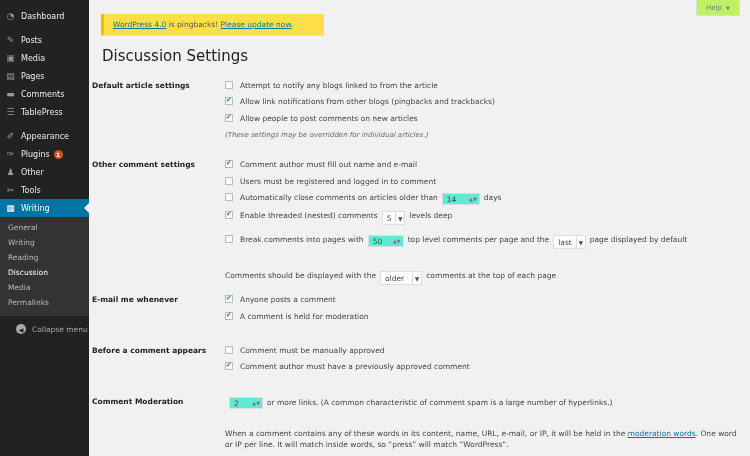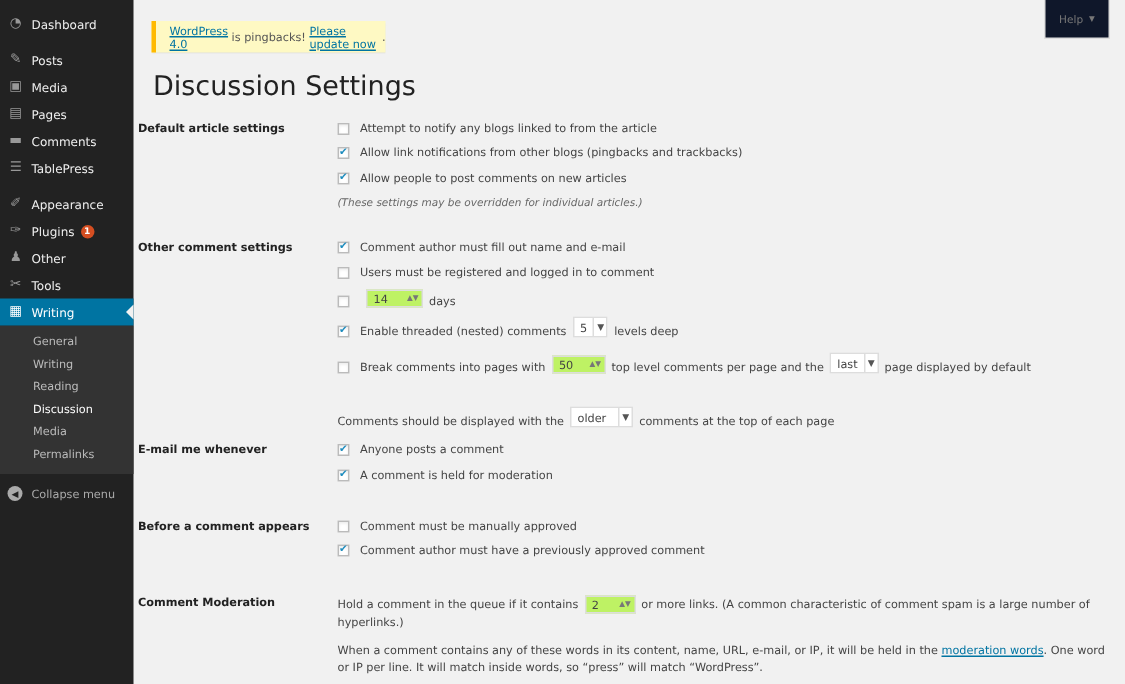--- a/index.html
+++ b/index.html
@@ -7,34 +7,34 @@
 body{background:#f1f1f1;font-family:"DejaVu Sans","Liberation Sans",sans-serif;font-size:8px;color:#444;position:relative}
 #sidebar{position:absolute;left:0;top:0;width:89px;height:456px;background:#222}
 .menu-item{position:relative;height:18px;display:flex;align-items:center;padding-left:5px;color:#eee;font-size:8px;cursor:pointer}
 .menu-item .ico{width:11px;height:11px;margin-right:5px;display:inline-flex;align-items:center;justify-content:center;color:#999;font-size:9px}
 .menu-item.active{background:#0074a2;color:#fff}
 .menu-item.active .ico{color:#fff}
 .menu-item.active::after{content:"";position:absolute;right:0;top:4px;border-right:5px solid #f1f1f1;border-top:5px solid transparent;border-bottom:5px solid transparent}
 .sep{height:6px}
 .badge{display:inline-block;background:#d54e21;color:#fff;border-radius:6px;font-size:6px;font-weight:bold;min-width:9px;height:9px;line-height:9px;text-align:center;margin-left:4px}
 .submenu{background:#333;padding:3px 0 6px}
-.sub-item{height:15px;line-height:15px;padding-left:22px;color:#bbb;font-size:7.5px;cursor:pointer}
+.sub-item{height:15px;line-height:15px;padding-left:8px;color:#bbb;font-size:7.5px;cursor:pointer}
 .sub-item.current{color:#fff;font-weight:normal}
-.collapse{display:flex;align-items:center;height:18px;padding-left:5px;color:#aaa;font-size:7.5px;margin-top:4px;cursor:pointer}
+.collapse{display:flex;align-items:center;height:18px;padding-left:16px;color:#aaa;font-size:7.5px;margin-top:4px;cursor:pointer}
 .collapse .ico{width:10px;height:10px;border-radius:50%;background:#aaa;color:#222;display:inline-flex;align-items:center;justify-content:center;font-size:6px;margin-right:6px}
-#help{position:absolute;left:696px;top:0;width:44px;height:26px;background:#0f172a;border:1px solid #ddd;border-top:none;font-size:7px;color:#777;display:flex;align-items:center;justify-content:center;cursor:pointer}
+#help{position:absolute;left:696px;top:0;width:44px;height:16px;background:#bef264;border:1px solid #ddd;border-top:none;font-size:7px;color:#777;display:flex;align-items:center;justify-content:center;cursor:pointer}
 #help .car{font-size:5px;margin-left:4px}
-#notice{position:absolute;left:101px;top:14px;width:156px;height:21px;background:#fef9c3;border-left:3px solid #ffba00;box-shadow:0 1px 1px rgba(0,0,0,.08);font-size:7.5px;display:flex;align-items:center;padding-left:9px;color:#555}
+#notice{position:absolute;left:101px;top:14px;width:223px;height:21px;background:#fde047;border-left:3px solid #ffba00;box-shadow:0 1px 1px rgba(0,0,0,.08);font-size:7.5px;display:flex;align-items:center;padding-left:9px;color:#555}
 a,.link{color:#0074a2;text-decoration:underline;cursor:pointer}
-#title{position:absolute;left:102px;top:47px;font-size:18px;color:#222;font-weight:normal}
+#title{position:absolute;left:102px;top:47px;font-size:15px;color:#222;font-weight:normal}
 .lbl{position:absolute;left:92px;font-size:7.5px;font-weight:bold;color:#222}
-.row{position:absolute;left:225px;display:flex;align-items:flex-end;font-size:7.5px;color:#444;white-space:nowrap}
+.row{position:absolute;left:225px;display:flex;align-items:flex-start;font-size:7.5px;color:#444;white-space:nowrap}
 .cb{width:8px;height:8px;border:1px solid #bbb;background:#fff;margin-right:7px;position:relative;flex:none;box-shadow:inset 0 1px 2px rgba(0,0,0,.08)}
 .cb.on::after{content:"✔";position:absolute;left:0;top:-2px;font-size:7px;color:#1e8cbe}
-.num{display:inline-flex;align-items:center;justify-content:space-between;height:12px;background:#bef264;border:1px solid #ddd;margin:0 4px;padding:0 2px 0 4px;font-size:7.5px}
+.num{display:inline-flex;align-items:center;justify-content:space-between;height:12px;background:#5eead4;border:1px solid #ddd;margin:0 4px;padding:0 2px 0 4px;font-size:7.5px}
 .num .spin{font-size:5px;color:#777;line-height:5px;display:flex;flex-direction:column}
 .sel{display:inline-flex;align-items:center;height:14px;background:#fff;border:1px solid #ddd;margin:0 4px;font-size:7.5px}
 .sel .v{padding:0 4px}
 .sel .arr{width:9px;height:12px;border-left:1px solid #ddd;display:flex;align-items:center;justify-content:center;font-size:6px;color:#555}
 .desc{position:absolute;left:225px;font-size:7px;font-style:italic;color:#666}
 .para{position:absolute;left:225px;width:515px;font-size:7.5px;line-height:11px;color:#444}
 </style>
 </head>
 <body>
 
@@ -134,20 +134,21 @@
 <div class="row" style="top:160px">
     <span class="cb on"></span>
     <span>Comment author must fill out name and e-mail</span>
   </div>
 <div class="row" style="top:177px">
     <span class="cb"></span>
     <span>Users must be registered and logged in to comment</span>
   </div>
 <div class="row" style="top:193px">
     <span class="cb"></span>
+    <span>Automatically close comments on articles older than</span>
     <span class="num" style="width:38px">
       <span>14</span>
       <span class="spin">▲▼</span>
     </span>
     <span>days</span>
   </div>
 <div class="row" style="top:211px">
     <span class="cb on"></span>
     <span>Enable threaded (nested) comments</span>
     <span class="sel">
@@ -193,17 +194,17 @@
 <div class="row" style="top:346px">
     <span class="cb"></span>
     <span>Comment must be manually approved</span>
   </div>
 <div class="row" style="top:362px">
     <span class="cb on"></span>
     <span>Comment author must have a previously approved comment</span>
   </div>
 
 <div class="lbl" style="top:397px">Comment Moderation</div>
-<div class="para" style="top:397px"><span>Hold a comment in the queue if it contains</span><span class="num" style="width:34px;vertical-align:middle">
+<div class="para" style="top:397px"><span class="num" style="width:34px;vertical-align:middle">
       <span>2</span>
       <span class="spin">▲▼</span>
     </span><span>or more links. (A common characteristic of comment spam is a large number of hyperlinks.)</span></div>
 <div class="para" style="top:428px"><span>When a comment contains any of these words in its content, name, URL, e-mail, or IP, it will be held in the </span><span class="link">moderation words</span><span>. One word or IP per line. It will match inside words, so “press” will match “WordPress”.</span></div>
 
 </body></html>

